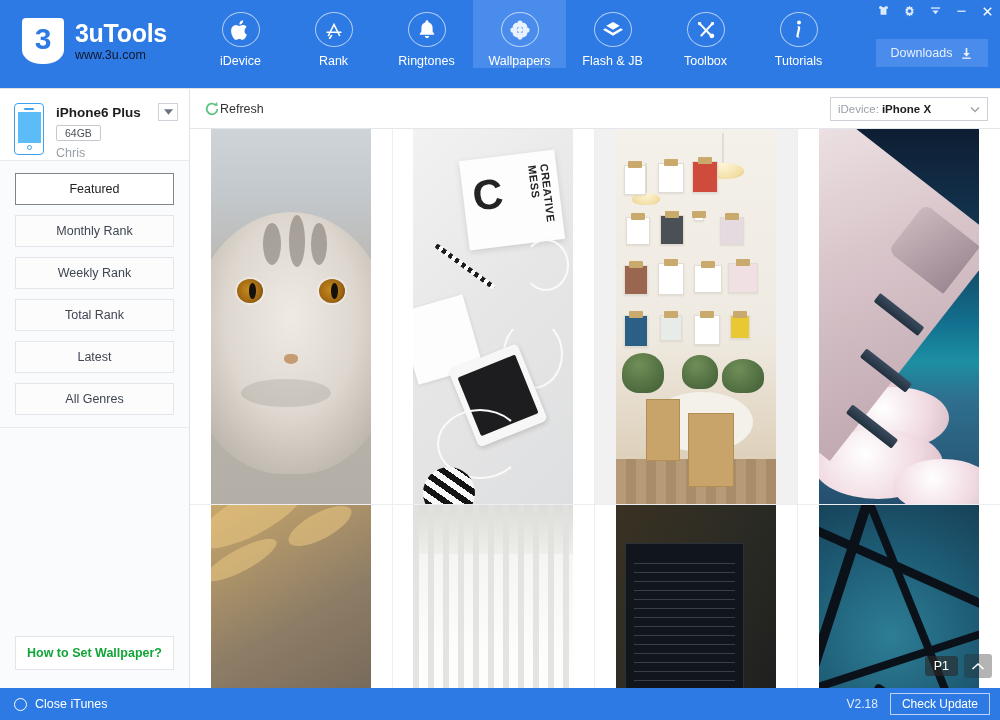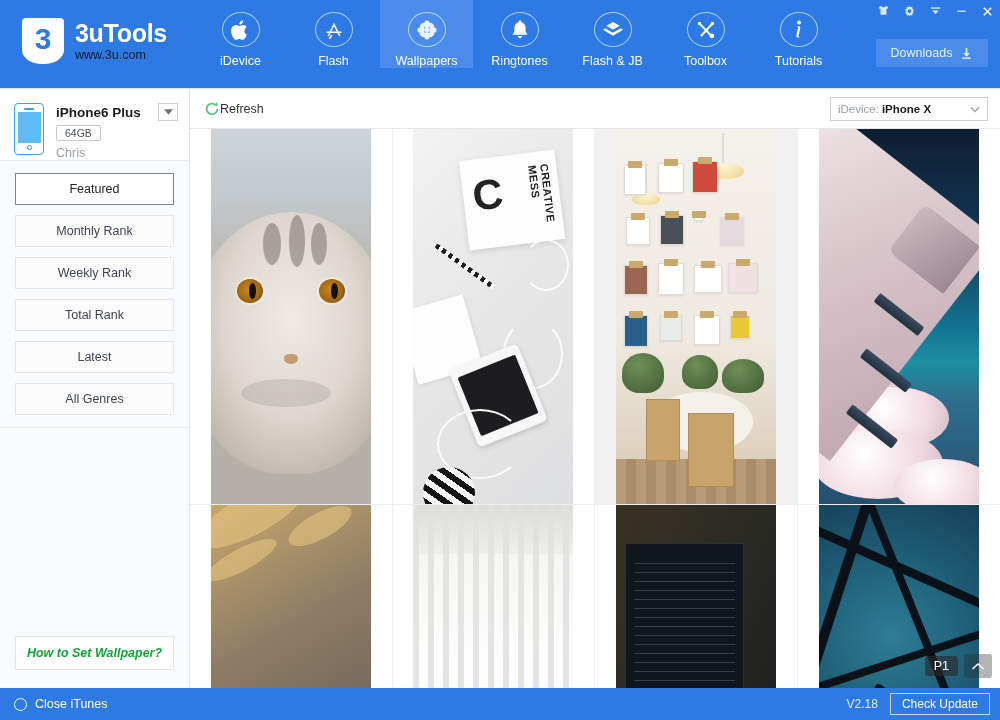--- a/index.html
+++ b/index.html
@@ -171,21 +171,21 @@
     cursor: pointer;
   }
   .menu-btn.active {
     background: #fff; border-color: #7e848c; color: #222;
   }
   .menu-sep {
     border-bottom: 1px solid #e7eaee;
     margin: 2px 0 0 0;
   }
   .sidebar-spacer { flex: 1 1 auto; }
-  .howto-wrap { padding: 0 15px 18px 15px; font-style: italic; }
+  .howto-wrap { padding: 0 15px 18px 15px; }
   .howto-btn {
     height: 34px; width: 100%;
     border: 1px solid #e2e5e9; background: #fff;
     display: flex; align-items: center; justify-content: center;
     font-size: 12.5px; font-weight: bold; color: #13a538;
     cursor: pointer;
   }
 
   
   .content {
@@ -480,50 +480,50 @@
       </div>
 
       <div class="nav-item">
         <div class="nav-circle">
           <svg width="22" height="22" viewBox="0 0 24 24">
             <path fill="none" stroke="#fff" stroke-width="1.8" stroke-linecap="round" d="M6 18 L12 6 L18 18"></path>
             <path fill="none" stroke="#fff" stroke-width="1.8" stroke-linecap="round" d="M4.5 14.5 H19.5"></path>
             <path fill="none" stroke="#fff" stroke-width="1.8" stroke-linecap="round" d="M9.2 18 L7.3 21"></path>
           </svg>
         </div>
-        <div class="nav-label">Flash</div>
+        <div class="nav-label">Rank</div>
+      </div>
+
+      <div class="nav-item">
+        <div class="nav-circle">
+          <svg width="20" height="21" viewBox="0 0 20 21">
+            <path fill="#fff" d="M10 1.3c-.8 0-1.4.6-1.4 1.35v.6C6.1 3.8 4.4 6 4.4 8.6v4l-1.5 2.1c-.3.45.02 1.05.57 1.05h13.06c.55 0 .87-.6.57-1.05l-1.5-2.1v-4c0-2.6-1.7-4.8-4.2-5.35v-.6c0-.75-.6-1.35-1.4-1.35z"></path>
+            <path fill="#fff" d="M7.8 17.1c.2 1.3 1.2 2.2 2.2 2.2s2-.9 2.2-2.2H7.8z"></path>
+          </svg>
+        </div>
+        <div class="nav-label">Ringtones</div>
       </div>
 
       <div class="nav-item active">
         <div class="nav-circle">
           <svg width="22" height="22" viewBox="0 0 24 24">
             <g fill="#ffffff" opacity=".88">
               <ellipse cx="12" cy="5.6" rx="3.1" ry="4.1"></ellipse>
               <ellipse cx="12" cy="18.4" rx="3.1" ry="4.1"></ellipse>
               <ellipse cx="5.6" cy="12" rx="4.1" ry="3.1"></ellipse>
               <ellipse cx="18.4" cy="12" rx="4.1" ry="3.1"></ellipse>
               <ellipse cx="7.4" cy="7.4" rx="3.6" ry="2.7" transform="rotate(-45 7.4 7.4)"></ellipse>
               <ellipse cx="16.6" cy="16.6" rx="3.6" ry="2.7" transform="rotate(-45 16.6 16.6)"></ellipse>
               <ellipse cx="16.6" cy="7.4" rx="2.7" ry="3.6" transform="rotate(-45 16.6 7.4)"></ellipse>
               <ellipse cx="7.4" cy="16.6" rx="2.7" ry="3.6" transform="rotate(-45 7.4 16.6)"></ellipse>
             </g>
             <circle cx="12" cy="12" r="2.6" fill="#eaf2fe"></circle>
           </svg>
         </div>
         <div class="nav-label">Wallpapers</div>
-      </div>
-
-      <div class="nav-item">
-        <div class="nav-circle">
-          <svg width="20" height="21" viewBox="0 0 20 21">
-            <path fill="#fff" d="M10 1.3c-.8 0-1.4.6-1.4 1.35v.6C6.1 3.8 4.4 6 4.4 8.6v4l-1.5 2.1c-.3.45.02 1.05.57 1.05h13.06c.55 0 .87-.6.57-1.05l-1.5-2.1v-4c0-2.6-1.7-4.8-4.2-5.35v-.6c0-.75-.6-1.35-1.4-1.35z"></path>
-            <path fill="#fff" d="M7.8 17.1c.2 1.3 1.2 2.2 2.2 2.2s2-.9 2.2-2.2H7.8z"></path>
-          </svg>
-        </div>
-        <div class="nav-label">Ringtones</div>
       </div>
 
       <div class="nav-item">
         <div class="nav-circle">
           <svg width="22" height="20" viewBox="0 0 24 22">
             <path fill="#fff" d="M12 2.2 4.6 6.4 12 10.6 19.4 6.4z"></path>
             <path fill="#fff" d="M3.4 9.2 12 13.9 20.6 9.2 23 10.8 12 17.4 1 10.8z"></path>
           </svg>
         </div>
         <div class="nav-label">Flash &amp; JB</div>

